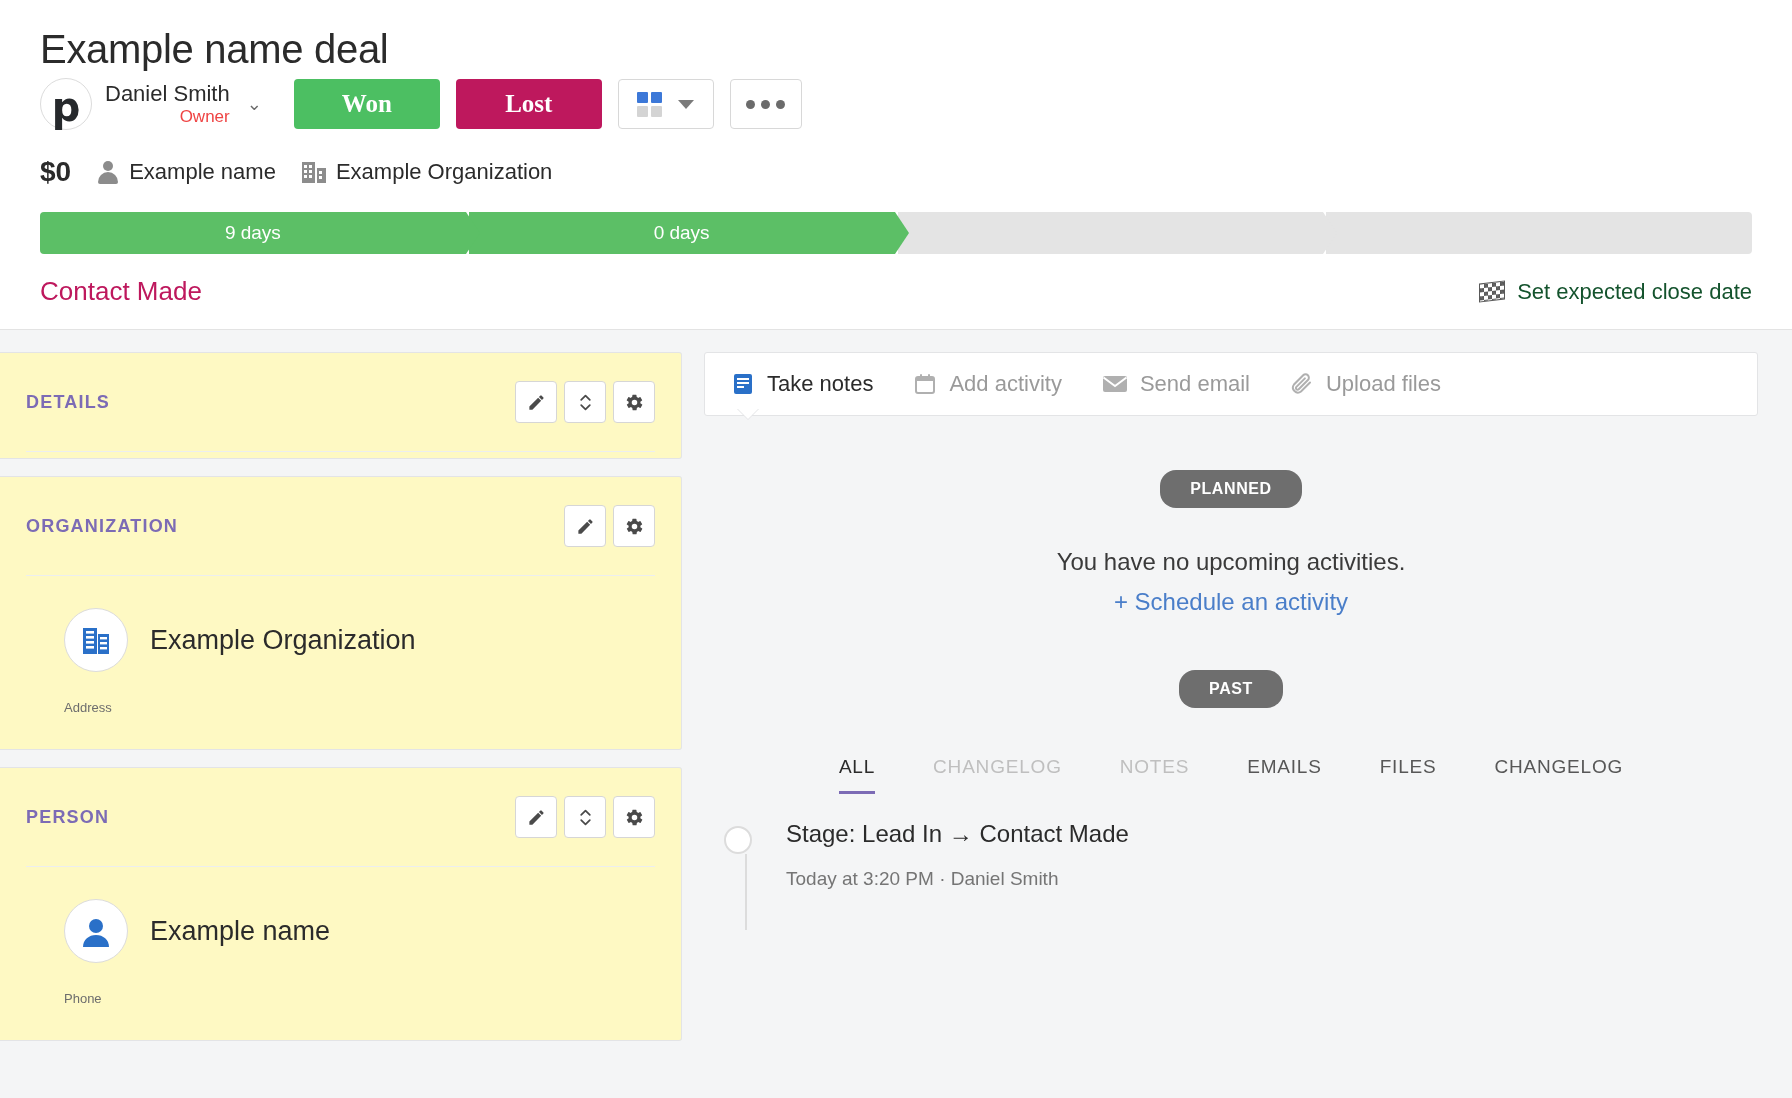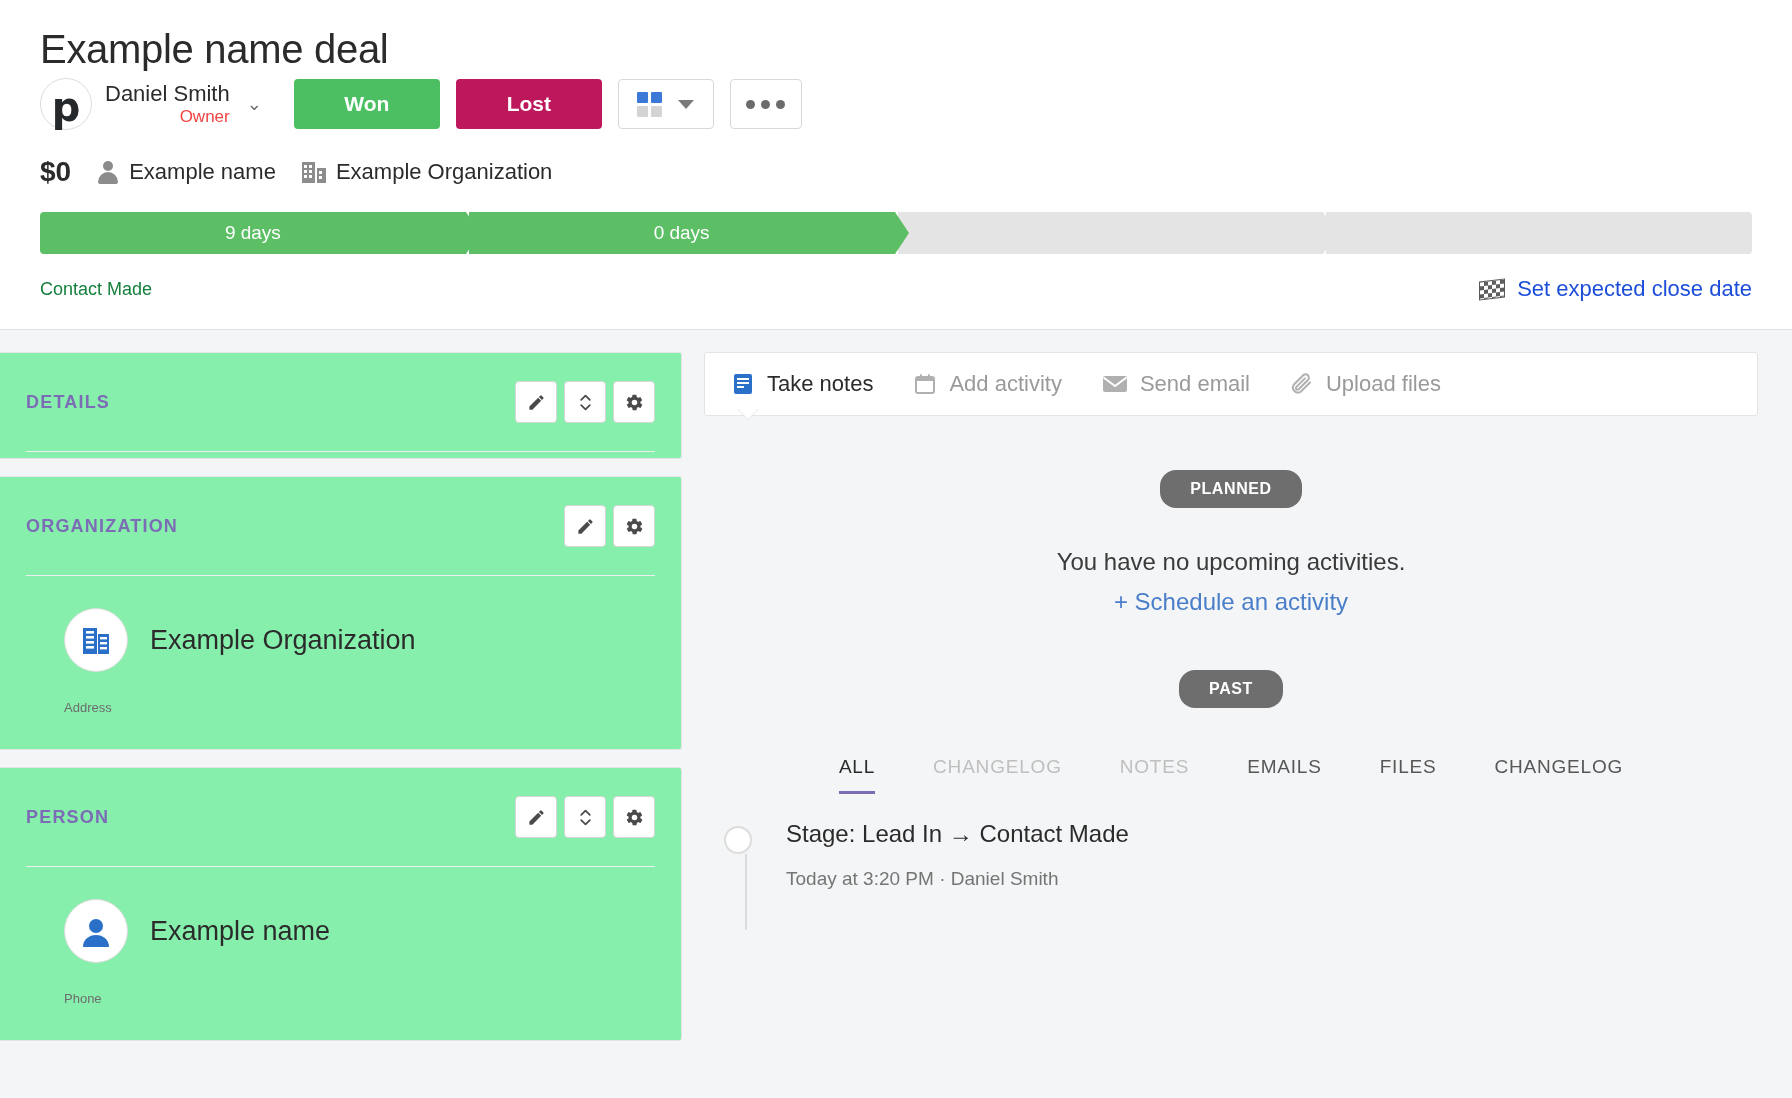--- a/index.html
+++ b/index.html
@@ -65,24 +65,24 @@
   }
   .owner-text { text-align: right; line-height: 1.2; }
   .owner-name { font-size: 22px; color: #2b2b2b; font-weight: 400; }
   .owner-role { font-size: 17px; color: #ef4444; }
   .owner-caret {
     color: #6b6b6b; font-size: 18px; margin-left: 4px;
     align-self: center; cursor: pointer;
   }
   .btn-won, .btn-lost {
     border: none; border-radius: 4px;
-    color: #fff; font-size: 21px; font-weight: 700;
+    color: #fff; font-size: 25px; font-weight: 700;
     height: 50px; min-width: 146px;
     cursor: pointer;
-    font-family: Liberation Sans, sans-serif;
+    font-family: Liberation Serif, serif;
   }
   .btn-won  { background: #4cbf62; }
   .btn-lost { background: #be185d; }
   .icon-btn {
     height: 50px;
     border: 1px solid #d8d8d8;
     border-radius: 4px;
     background: #fff;
     display: flex; align-items: center; justify-content: center;
     cursor: pointer;
@@ -170,24 +170,24 @@
     border-left: 14px solid #5cbf66;
     z-index: 2;
   }
   .stage.todo::after { border-left-color: #e4e4e4; }
   .stage:last-child::after { display: none; }
 
   .closerow {
     display: flex; align-items: center; justify-content: space-between;
     margin-top: 22px;
   }
-  .stage-label { font-size: 18px; color: #15803d; }
+  .stage-label { font-size: 26px; color: #be185d; }
   .close-link {
     display: flex; align-items: center; gap: 12px;
-    font-size: 22px; color: #1d4ed8; cursor: pointer;
+    font-size: 22px; color: #14532d; cursor: pointer;
   }
   .flag-ico {
     width: 26px; height: 19px;
     background-image:
       linear-gradient(45deg, #595959 25%, transparent 25%, transparent 75%, #595959 75%),
       linear-gradient(45deg, #595959 25%, transparent 25%, transparent 75%, #595959 75%);
     background-size: 8px 8px;
     background-position: 0 0, 4px 4px;
     background-color: #ffffff;
     border: 1px solid #595959;
@@ -200,21 +200,21 @@
     display: flex;
     height: calc(1098px - 330px);
     background: #f4f5f6;
   }
   .left-col {
     width: 682px;
     padding: 22px 0 0 0;
     overflow: hidden;
   }
   .card {
-    background: #86efac;
+    background: #fef9c3;
     border: 1px solid #e3e4e6;
     border-left: none;
     border-radius: 0 3px 3px 0;
     margin-bottom: 17px;
     padding: 0 26px;
   }
   .card-head {
     display: flex; align-items: center; justify-content: space-between;
     height: 98px;
   }

